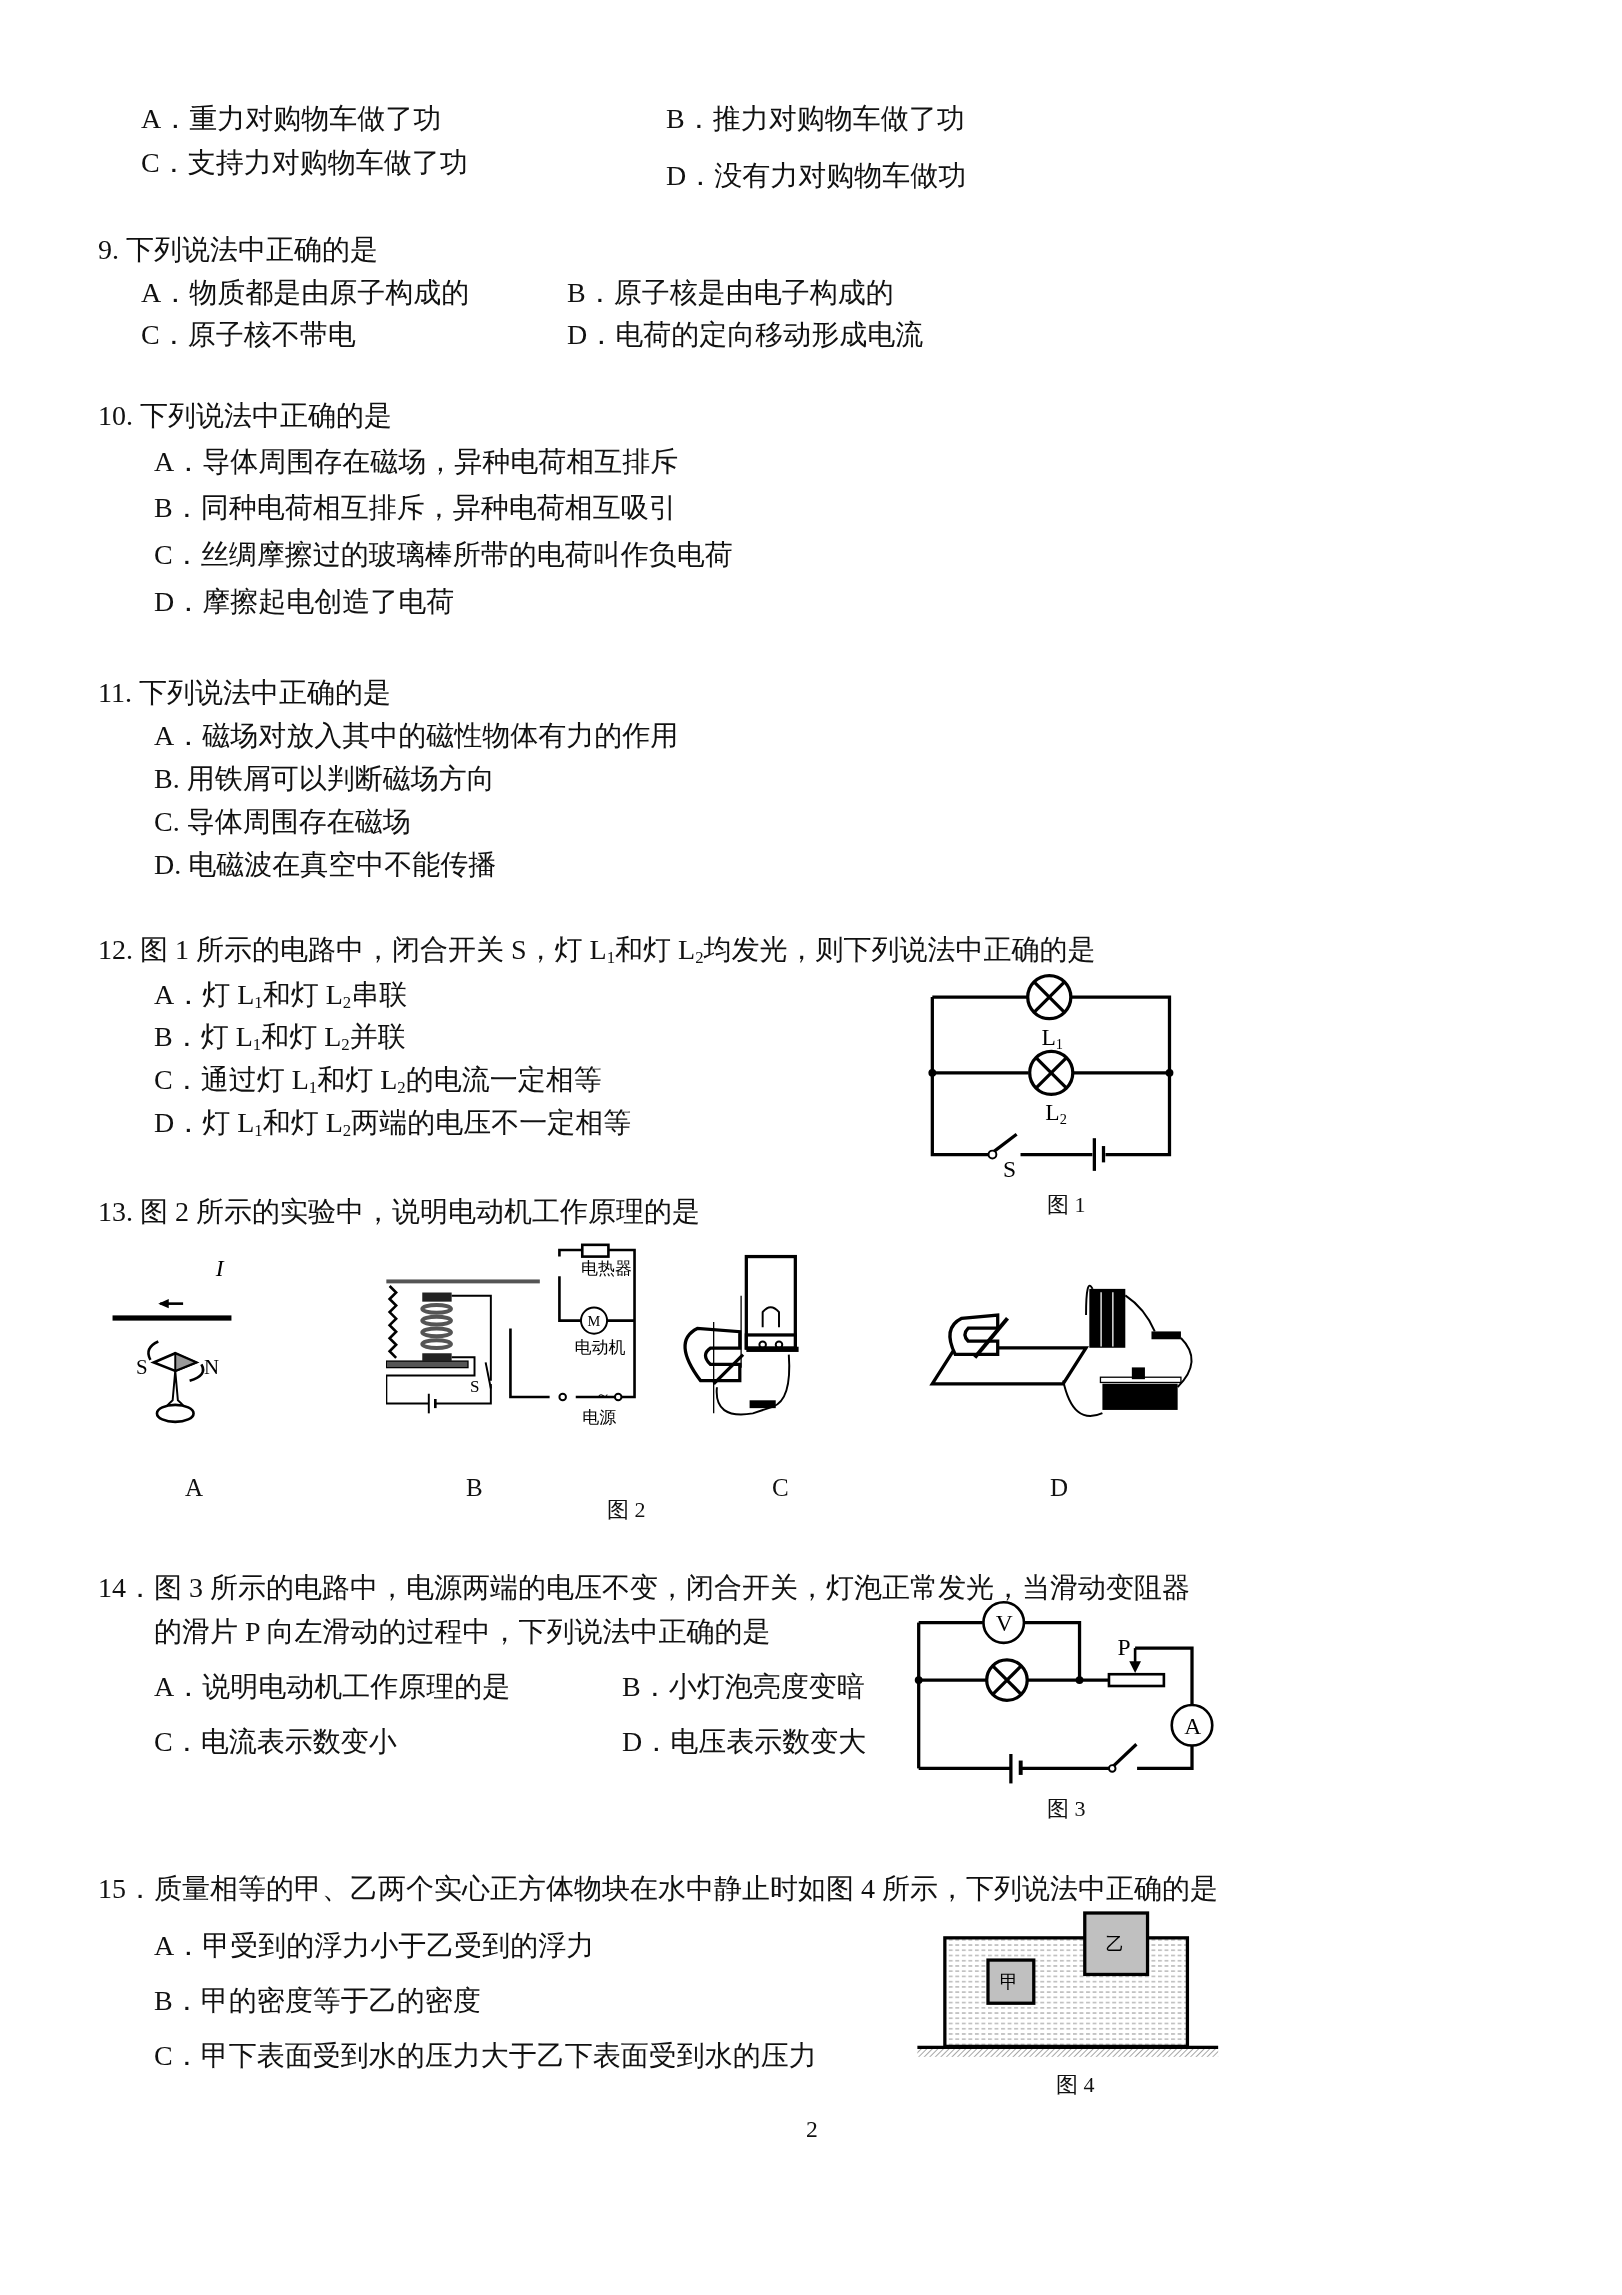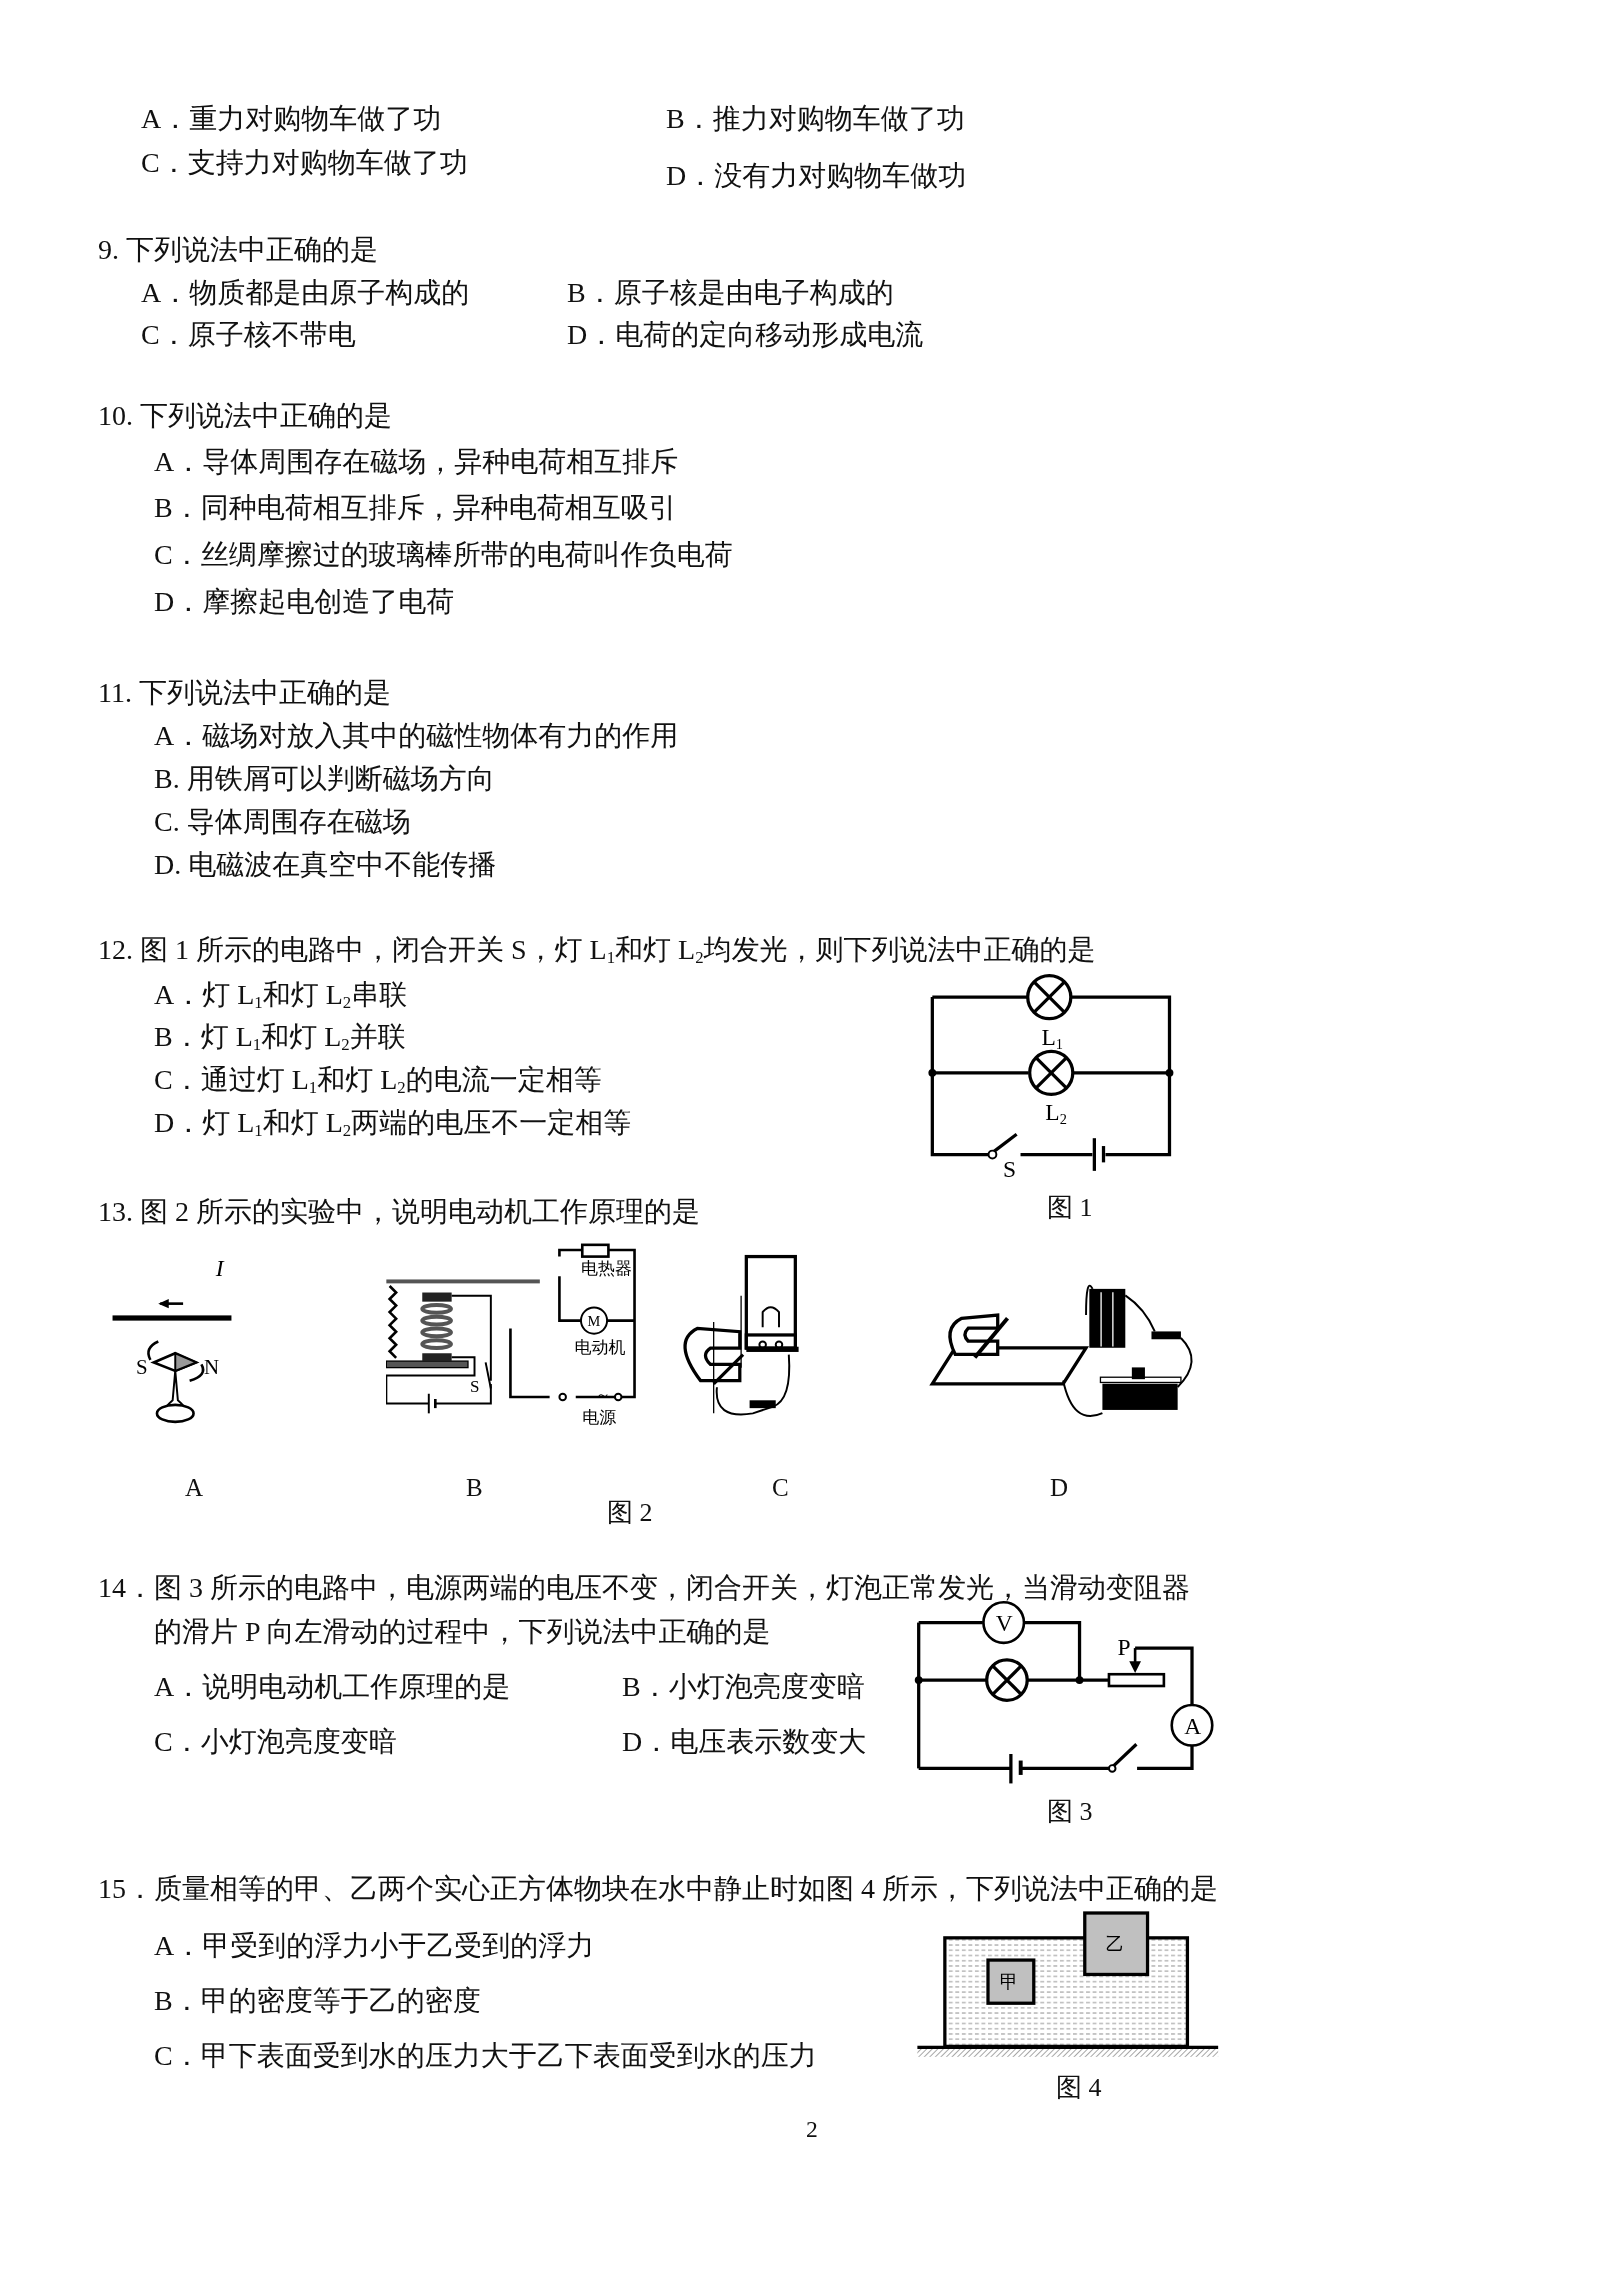--- a/index.html
+++ b/index.html
@@ -1,21 +1,21 @@
 <!DOCTYPE html>
 <html style="font-size:10.5px"><head>
 <meta charset="utf-8">
 <style>
   html, body { margin:0; padding:0; background:#ffffff; }
   body { width:1623px; height:2295px; position:relative; overflow:hidden;
          font-family:"Liberation Serif","DejaVu Serif",serif; color:#111; }
   .t { position:absolute; font-size:28px; line-height:31px; white-space:nowrap; }
   .fig { position:absolute; }
   sub { font-size:0.6em; vertical-align:-0.25em; }
-  .cap { position:absolute; font-size:26px; white-space:nowrap; }
+  .cap { position:absolute; font-size:22px; white-space:nowrap; }
 </style>
 </head>
 <body>
 
 <div class="t" style="left:141px;top:103px">A．重力对购物车做了功</div>
 <div class="t" style="left:666px;top:103px">B．推力对购物车做了功</div>
 <div class="t" style="left:141px;top:147px">C．支持力对购物车做了功</div>
 <div class="t" style="left:666px;top:160px">D．没有力对购物车做功</div>
 
 <div class="t" style="left:98px;top:234px">9. 下列说法中正确的是</div>
@@ -169,21 +169,21 @@
 <div class="t" style="left:185px;top:1472px;font-size:25px">A</div>
 <div class="t" style="left:466px;top:1472px;font-size:25px">B</div>
 <div class="t" style="left:772px;top:1472px;font-size:25px">C</div>
 <div class="t" style="left:1050px;top:1472px;font-size:25px">D</div>
 <div class="cap" style="left:607px;top:1495px">图 2</div>
 
 <div class="t" style="left:98px;top:1572px">14．图 3 所示的电路中，电源两端的电压不变，闭合开关，灯泡正常发光，当滑动变阻器</div>
 <div class="t" style="left:154px;top:1616px">的滑片 P 向左滑动的过程中，下列说法中正确的是</div>
 <div class="t" style="left:154px;top:1671px">A．说明电动机工作原理的是</div>
 <div class="t" style="left:622px;top:1671px">B．小灯泡亮度变暗</div>
-<div class="t" style="left:154px;top:1726px">C．小灯泡亮度变暗</div>
+<div class="t" style="left:154px;top:1726px">C．电流表示数变小</div>
 <div class="t" style="left:622px;top:1726px">D．电压表示数变大</div>
 
 <svg class="fig" style="left:903px;top:1597px" width="340" height="229" viewBox="0 0 520 350">
   <g stroke="#000" stroke-width="5" fill="none">
     <polyline points="24,39 122,39"></polyline>
     <polyline points="186,39 270,39 270,127"></polyline>
     <line x1="24" y1="39" x2="24" y2="262"></line>
     <line x1="24" y1="127" x2="128" y2="127"></line>
     <line x1="190" y1="127" x2="315" y2="127"></line>
     <polyline points="355,78 442,78 442,165"></polyline>

